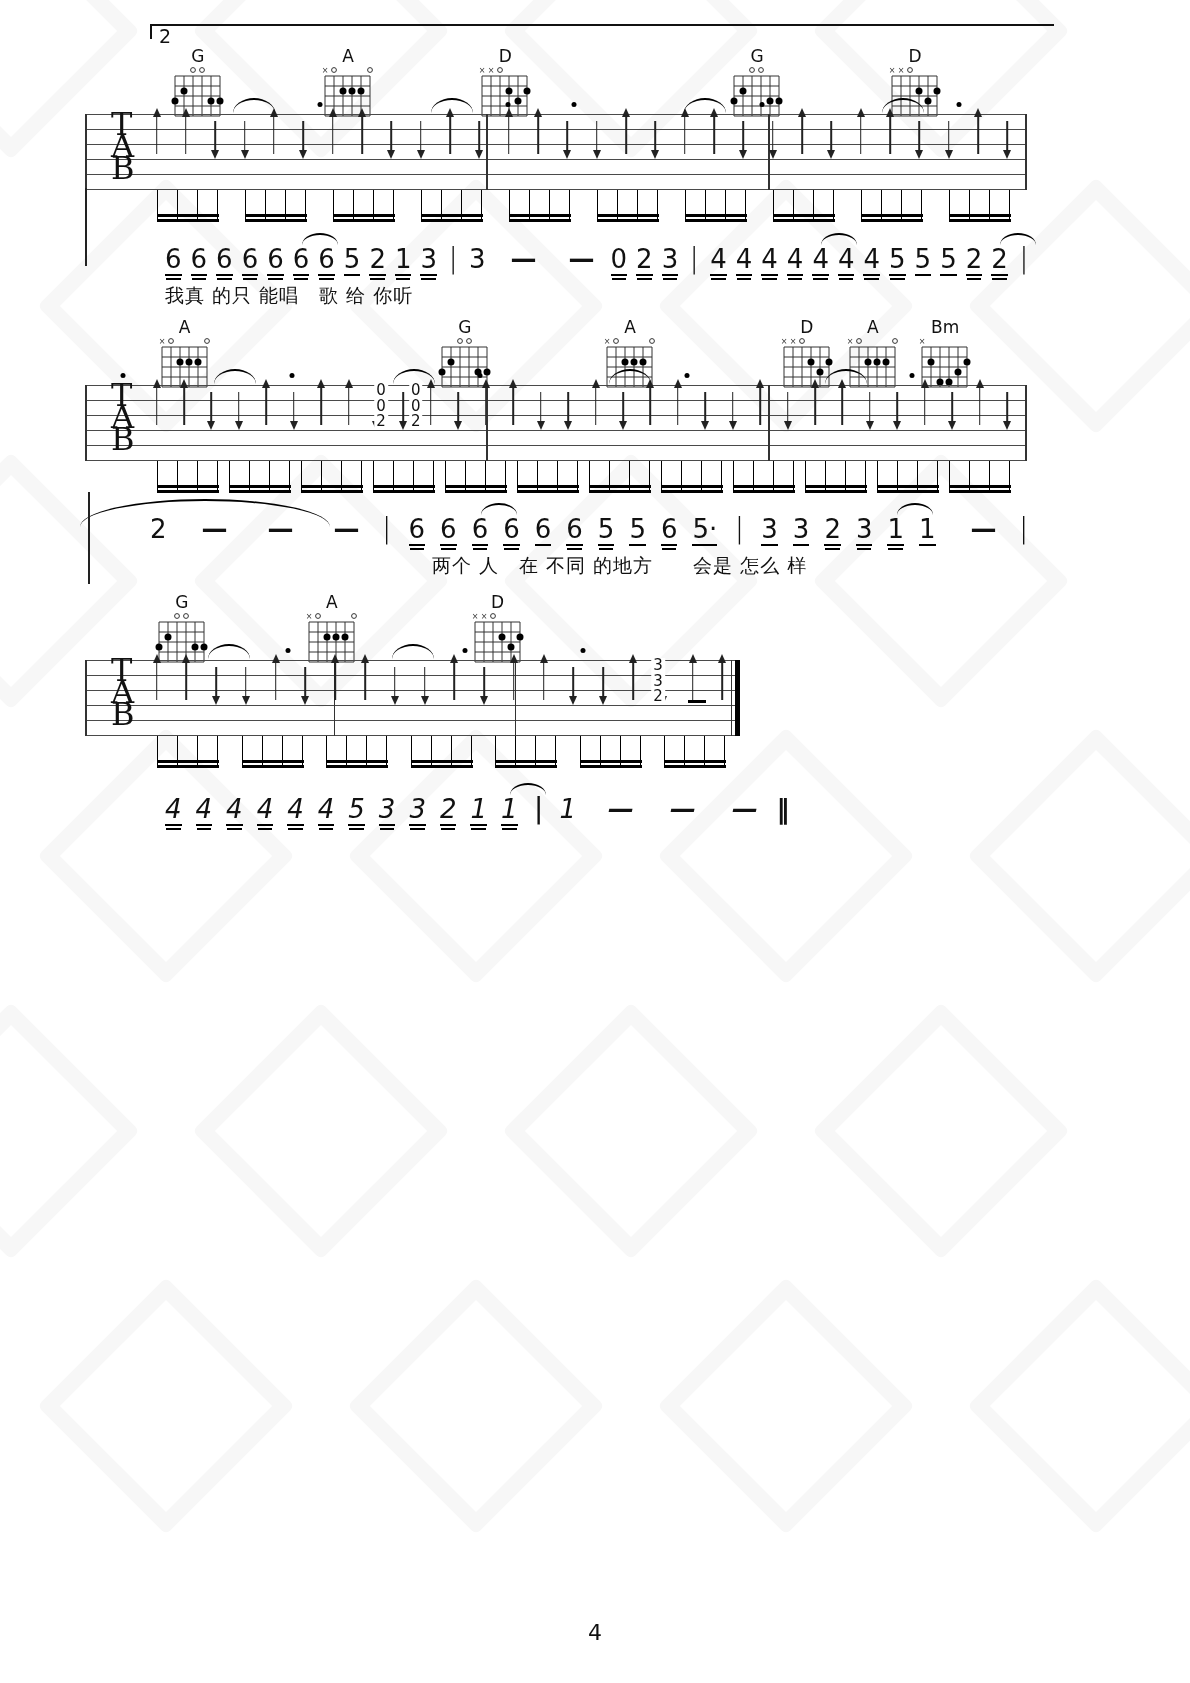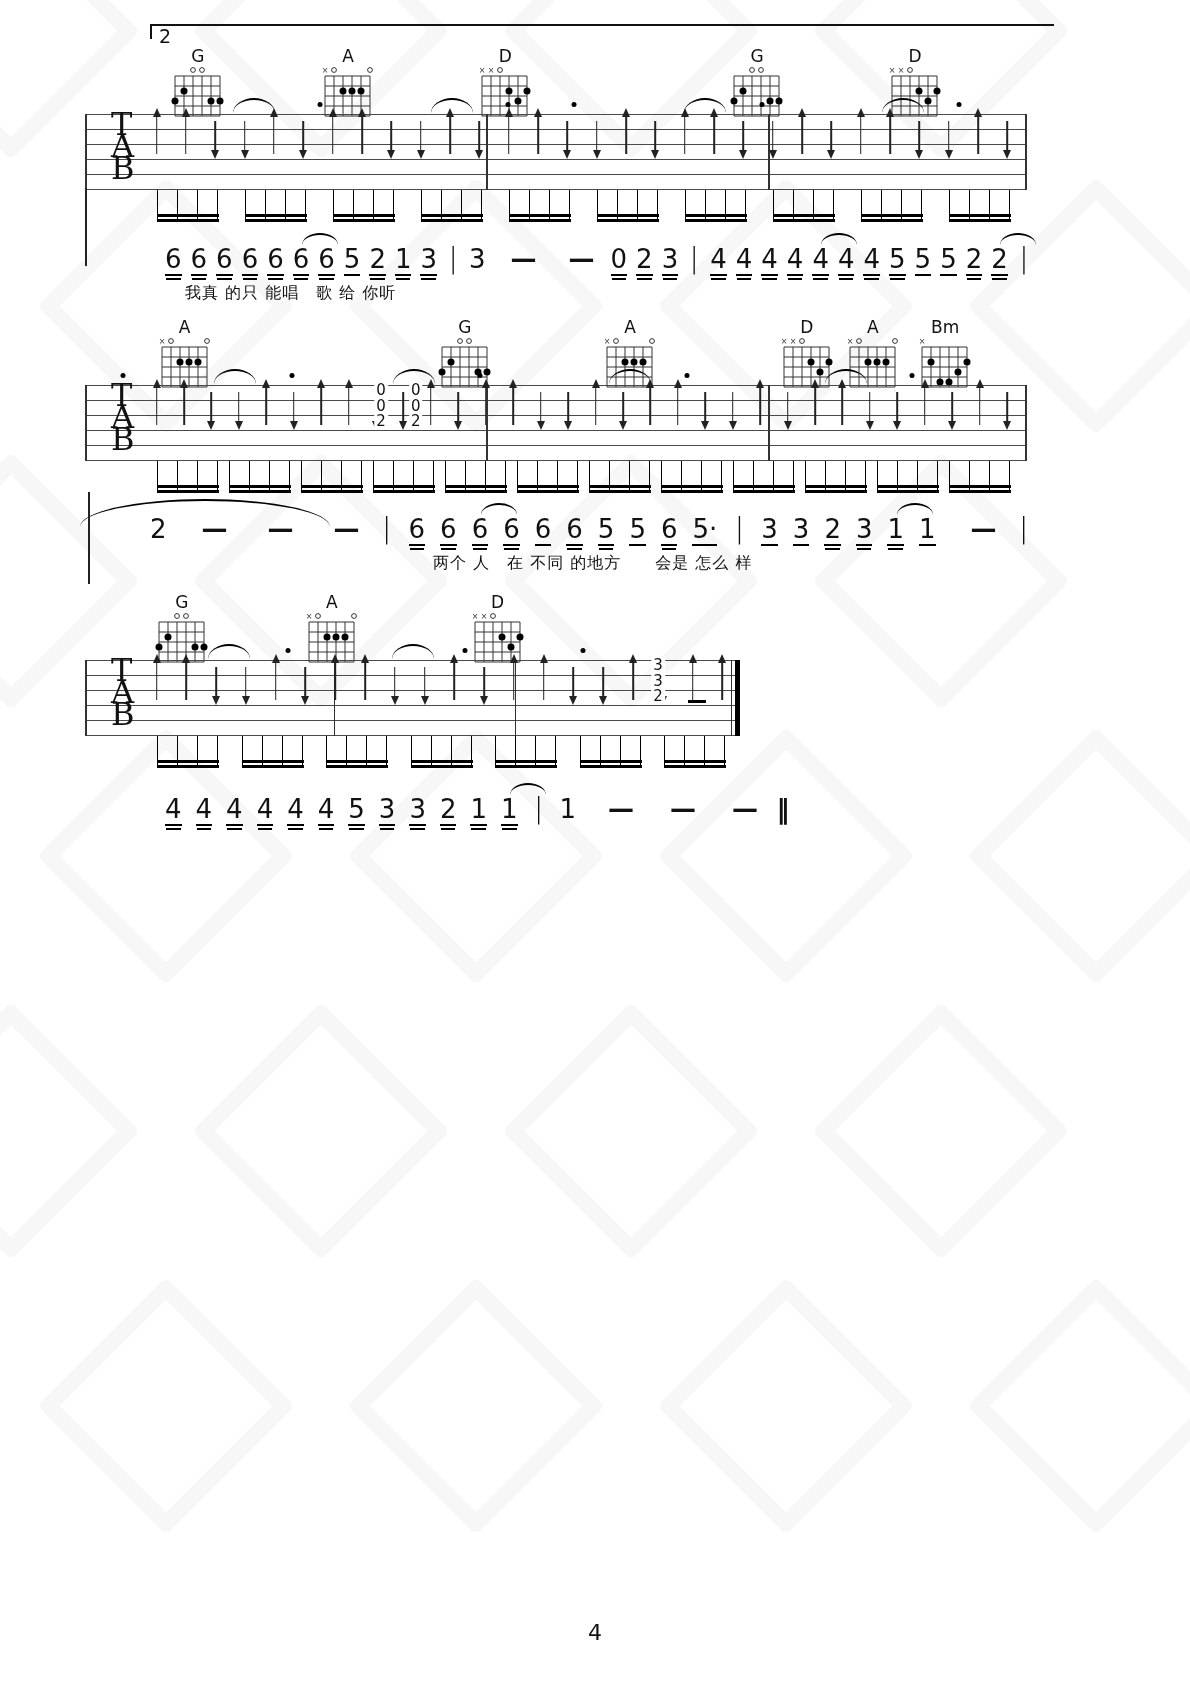--- a/index.html
+++ b/index.html
@@ -54,21 +54,21 @@
   .tokens{position:absolute;top:0;white-space:nowrap;}
   .tok{display:inline-block;position:relative;font-size:26px;line-height:30px;min-width:14px;
       text-align:center;}
   .u1,.u2{border-bottom:2px solid #000;}
   .u2::after{content:"";position:absolute;left:1px;right:1px;bottom:-6px;height:2px;background:#000;}
   .tie::before{content:"";position:absolute;left:55%;top:-11px;width:36px;height:10px;
       border-top:2px solid #000;border-radius:50% 50% 0 0/100% 100% 0 0;}
   .tok.bar{font-weight:200;font-size:29px;}
   .tok.dash{font-weight:700;}
   .tok.fin{font-weight:700;}
-  .lyric{position:absolute;top:40px;font-size:16px;letter-spacing:1px;white-space:pre;margin-left:20px;}
+  .lyric{position:absolute;top:40px;font-size:19px;letter-spacing:1px;white-space:pre;}
   .lead-slur{position:absolute;left:-70px;top:-14px;width:250px;height:26px;border-top:2px solid #000;
       border-radius:50% 50% 0 0/100% 100% 0 0;}
   .mrule{position:absolute;width:1.5px;background:#222;}
   
   .note{position:absolute;left:103px;top:938px;font-size:29px;line-height:57px;letter-spacing:.5px;
       font-family:"DejaVu Serif",serif;}
   .pageno{position:absolute;top:1620px;left:0;width:100%;text-align:center;font-size:22px;}
 </style>
 </head>
 <body>
@@ -620,24 +620,24 @@
         </div>
       </div>
     </div>
   <div id="notation">
       <div class="nline" style="top: 243px;">
         <div class="tokens" style="left: 165px;"><span class="tok u2" style="margin-right: 9px;">6</span><span class="tok u2" style="margin-right: 9px;">6</span><span class="tok u2" style="margin-right: 9px;">6</span><span class="tok u2" style="margin-right: 9px;">6</span><span class="tok u2" style="margin-right: 9px;">6</span><span class="tok u2 tie" style="margin-right: 9px;">6</span><span class="tok u2" style="margin-right: 9px;">6</span><span class="tok u1" style="margin-right: 9px;">5</span><span class="tok u2" style="margin-right: 9px;">2</span><span class="tok u2" style="margin-right: 9px;">1</span><span class="tok u2" style="margin-right: 9px;">3</span><span class="tok bar" style="margin-right: 9px;">|</span><span class="tok" style="margin-right: 9px;">3</span><span class="tok dash" style="margin: 0px 16px;">—</span><span class="tok dash" style="margin: 0px 16px;">—</span><span class="tok u2" style="margin-right: 9px;">0</span><span class="tok u2" style="margin-right: 9px;">2</span><span class="tok u2" style="margin-right: 9px;">3</span><span class="tok bar" style="margin-right: 9px;">|</span><span class="tok u2" style="margin-right: 9px;">4</span><span class="tok u2" style="margin-right: 9px;">4</span><span class="tok u2" style="margin-right: 9px;">4</span><span class="tok u2" style="margin-right: 9px;">4</span><span class="tok u2 tie" style="margin-right: 9px;">4</span><span class="tok u2" style="margin-right: 9px;">4</span><span class="tok u2" style="margin-right: 9px;">4</span><span class="tok u2" style="margin-right: 9px;">5</span><span class="tok u1" style="margin-right: 9px;">5</span><span class="tok u1" style="margin-right: 9px;">5</span><span class="tok u2" style="margin-right: 9px;">2</span><span class="tok u2 tie" style="margin-right: 9px;">2</span><span class="tok bar" style="margin-right: 9px;">|</span></div>
         <div class="lyric" style="left: 165px;">我真 的只 能唱　歌 给 你听</div>
       </div>
       <div class="nline" style="top: 513px;">
         <div class="tokens" style="left: 150px;"><span class="tok" style="margin-right: 15px;">2</span><span class="tok dash" style="margin: 0px 20px;">—</span><span class="tok dash" style="margin: 0px 20px;">—</span><span class="tok dash" style="margin: 0px 20px;">—</span><span class="tok bar" style="margin-right: 15px;">|</span><span class="tok u2" style="margin-right: 15px;">6</span><span class="tok u2" style="margin-right: 15px;">6</span><span class="tok u2 tie" style="margin-right: 15px;">6</span><span class="tok u2" style="margin-right: 15px;">6</span><span class="tok u1" style="margin-right: 15px;">6</span><span class="tok u2" style="margin-right: 15px;">6</span><span class="tok u2" style="margin-right: 15px;">5</span><span class="tok u1" style="margin-right: 15px;">5</span><span class="tok u2" style="margin-right: 15px;">6</span><span class="tok u1" style="margin-right: 15px;">5·</span><span class="tok bar" style="margin-right: 15px;">|</span><span class="tok u1" style="margin-right: 15px;">3</span><span class="tok u1" style="margin-right: 15px;">3</span><span class="tok u2" style="margin-right: 15px;">2</span><span class="tok u2" style="margin-right: 15px;">3</span><span class="tok u2 tie" style="margin-right: 15px;">1</span><span class="tok u1" style="margin-right: 15px;">1</span><span class="tok dash" style="margin: 0px 20px;">—</span><span class="tok bar" style="margin-right: 15px;">|</span></div>
-        <div class="lyric" style="left: 413px;">两个 人　在 不同 的地方　　会是 怎么 样</div>
+        <div class="lyric" style="left: 432px;">两个 人　在 不同 的地方　　会是 怎么 样</div>
         <div class="lead-slur" style="left: 80px;"></div>
       </div>
-      <div class="nline" style="top: 793px;">
+      <div class="nline" style="top: 793px; font-style: italic;">
         <div class="tokens" style="left: 165px;"><span class="tok u2" style="margin-right: 14px;">4</span><span class="tok u2" style="margin-right: 14px;">4</span><span class="tok u2" style="margin-right: 14px;">4</span><span class="tok u2" style="margin-right: 14px;">4</span><span class="tok u2" style="margin-right: 14px;">4</span><span class="tok u2" style="margin-right: 14px;">4</span><span class="tok u2" style="margin-right: 14px;">5</span><span class="tok u2" style="margin-right: 14px;">3</span><span class="tok u2" style="margin-right: 14px;">3</span><span class="tok u2" style="margin-right: 14px;">2</span><span class="tok u2" style="margin-right: 14px;">1</span><span class="tok u2 tie" style="margin-right: 14px;">1</span><span class="tok bar" style="margin-right: 14px;">|</span><span class="tok" style="margin-right: 14px;">1</span><span class="tok dash" style="margin: 0px 18px;">—</span><span class="tok dash" style="margin: 0px 18px;">—</span><span class="tok dash" style="margin: 0px 18px;">—</span><span class="tok fin" style="margin-right: 14px;">‖</span></div>
       </div>
     </div>
 
   <div class="note">
   </div>
 
   <div class="pageno">4</div>
 <div class="mrule" style="left: 85px; top: 188px; height: 78px;"></div>
     <div class="mrule" style="left: 88px; top: 492px; height: 92px;"></div>

